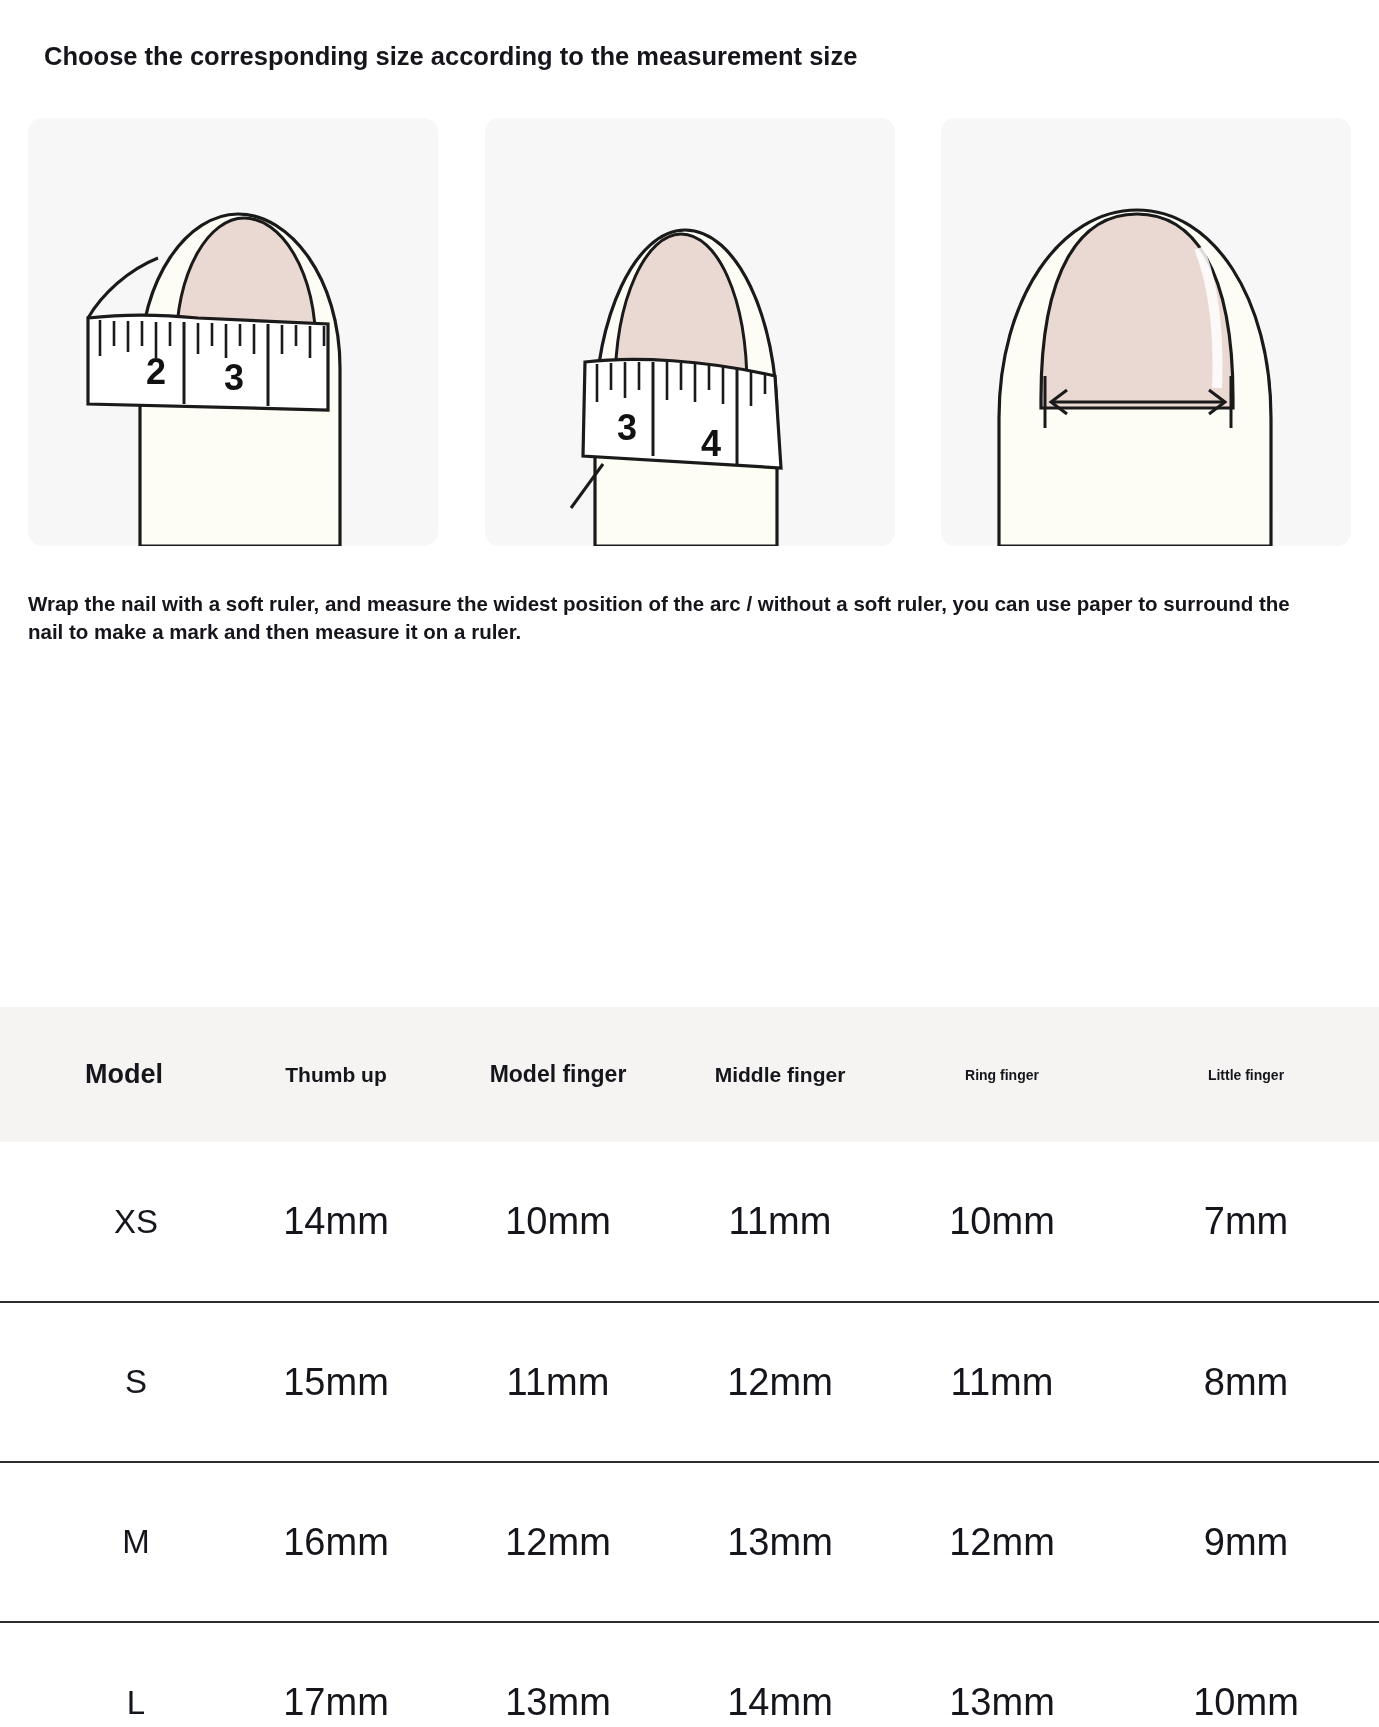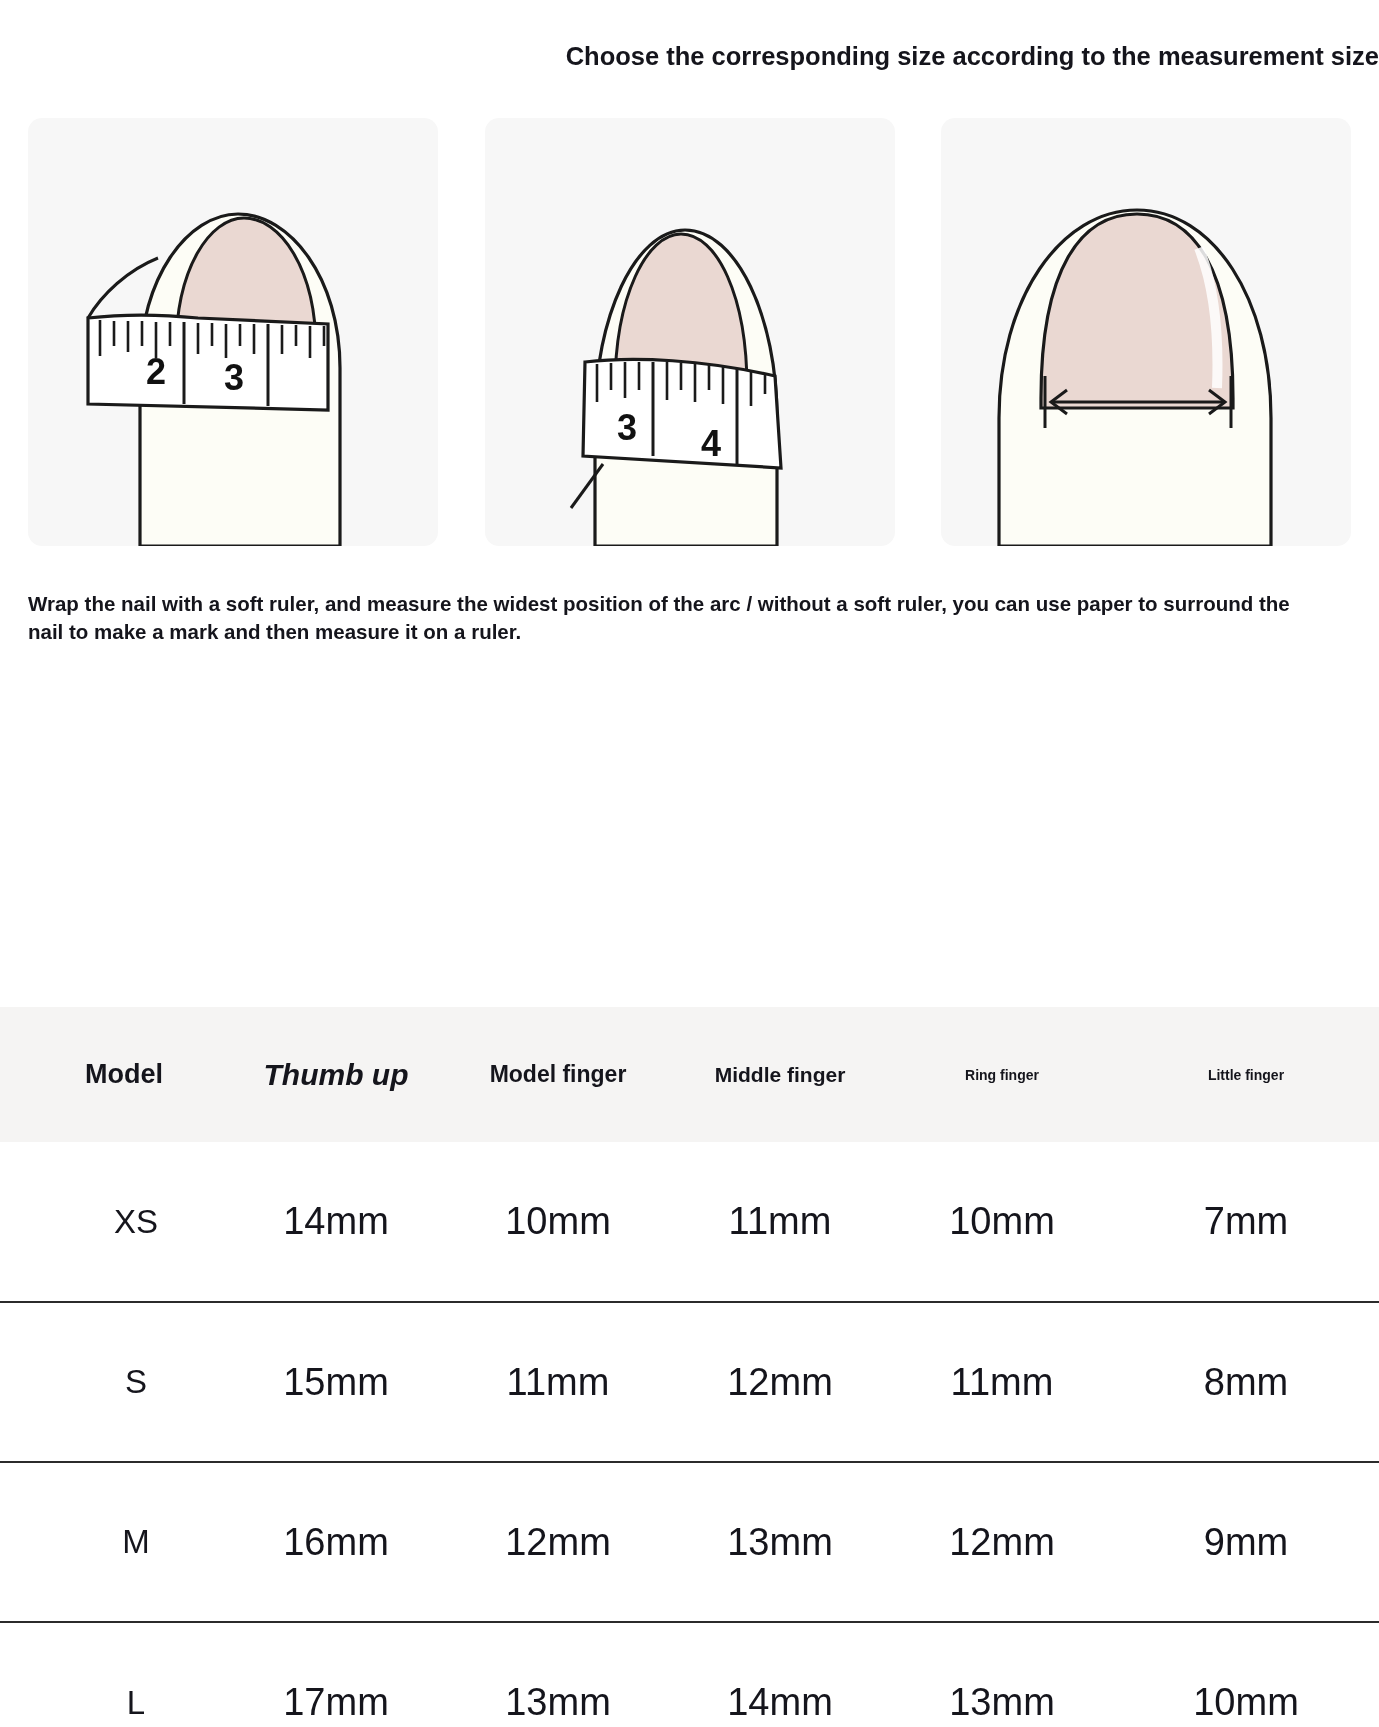--- a/index.html
+++ b/index.html
@@ -27,26 +27,27 @@
   .title {
     text-align: center;
     font-size: 41px;
     font-weight: bold;
     letter-spacing: 0.2px;
     color: #15151c;
     padding-top: 45px;
     line-height: 1.2;
   }
   .subtitle {
-    text-align: right;
+    text-align: left;
     font-size: 25.5px;
     font-weight: bold;
     color: #15151c;
     margin-top: 41px;
     line-height: 1.25;
+    padding-left: 44px;
   }
 
   
   .cards {
     display: flex;
     justify-content: space-between;
     padding: 0 28px;
     margin-top: 45px;
   }
   .card {
@@ -90,21 +91,21 @@
     color: #15151c;
     text-align: center;
     vertical-align: middle;
   }
   th.col-model {
     width: 225px;
     font-size: 27px;
     text-align: left;
     padding-left: 24px;
   }
-  th.col-thumb   { width: 222px; font-size: 30px; font-style: italic; }
+  th.col-thumb   { width: 222px; font-size: 21px; }
   th.col-index   { width: 222px; font-size: 23px; }
   th.col-middle  { width: 222px; font-size: 21px; }
   th.col-ring    { width: 222px; font-size: 14px; }
   th.col-little  { width: 266px; font-size: 14px; }
 
   table.size-table tbody tr {
     height: 160px;
   }
   table.size-table tbody td {
     text-align: center;

